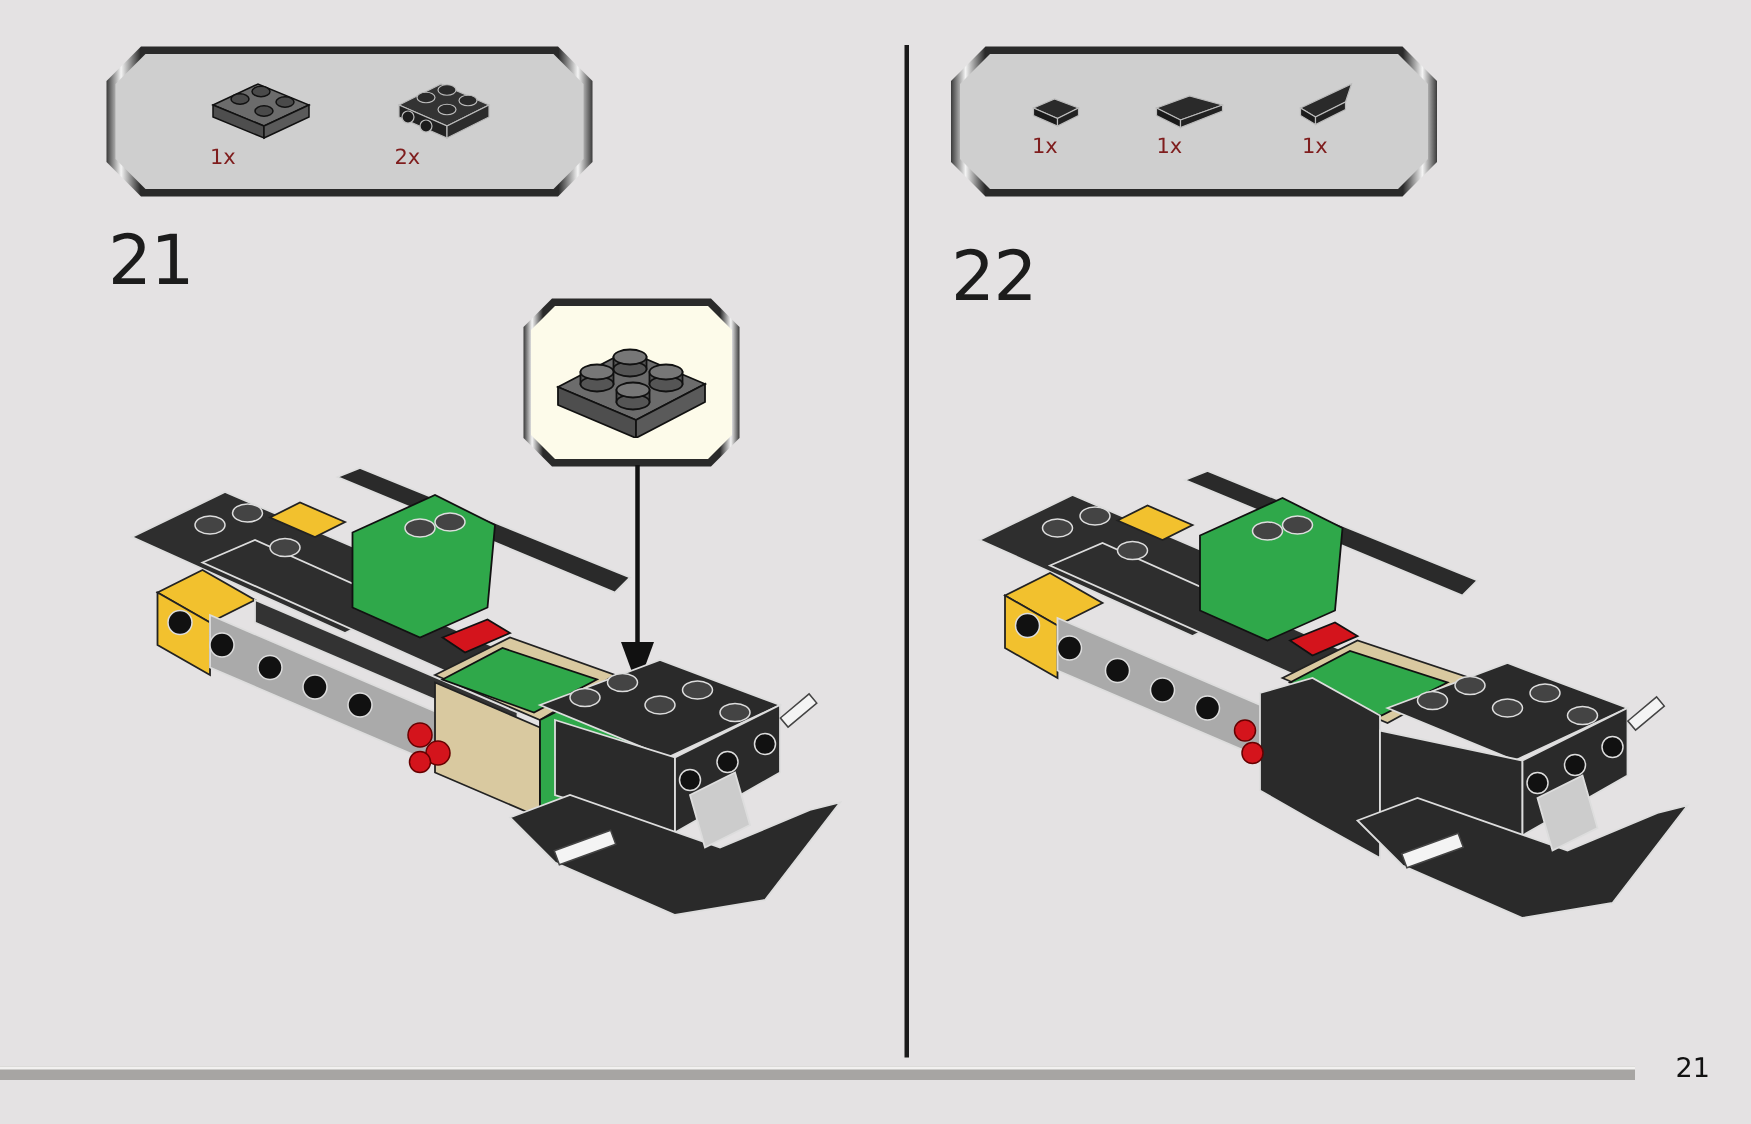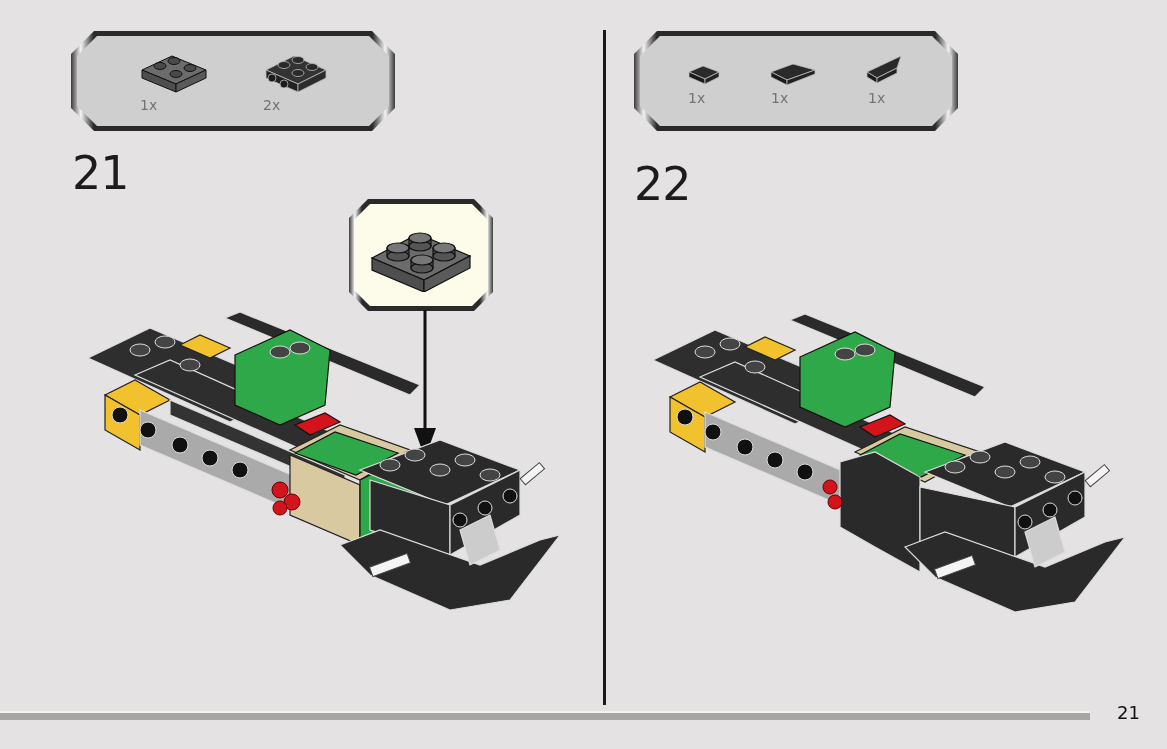--- a/index.html
+++ b/index.html
@@ -1,19 +1,19 @@
 <!DOCTYPE html>
 <html><head>
 <meta charset="utf-8">
 <style>
   html,body{margin:0;padding:0;}
   body{width:1167px;height:749px;background:#e4e2e3;position:relative;overflow:hidden;font-family:"Liberation Sans",sans-serif;}
   .abs{position:absolute;}
   .parts-box{position:absolute;}
-  .qty{position:absolute;font-size:14px;color:#737373;font-family:"DejaVu Sans",sans-serif;}
+  .qty{position:absolute;font-size:14px;color:#7f1d1d;font-family:"DejaVu Sans",sans-serif;}
   .step-num{position:absolute;font-size:46px;color:#1c1c1c;font-family:"DejaVu Sans",sans-serif;letter-spacing:-1px;}
   .divider{position:absolute;left:603px;top:30px;width:3px;height:675px;background:#1a1a1a;}
   .bottom-bar{position:absolute;left:0;top:711px;width:1090px;height:7px;background:#a7a5a3;border-top:2px solid #f2f1f0;}
   .page-num{position:absolute;left:1117px;top:702px;font-size:18px;color:#111;font-family:"DejaVu Sans",sans-serif;}
 </style>
 </head>
 <body>
 
 <div class="parts-box" style="left:70px;top:30px;width:326px;height:102px;">
   <svg width="326" height="102">

